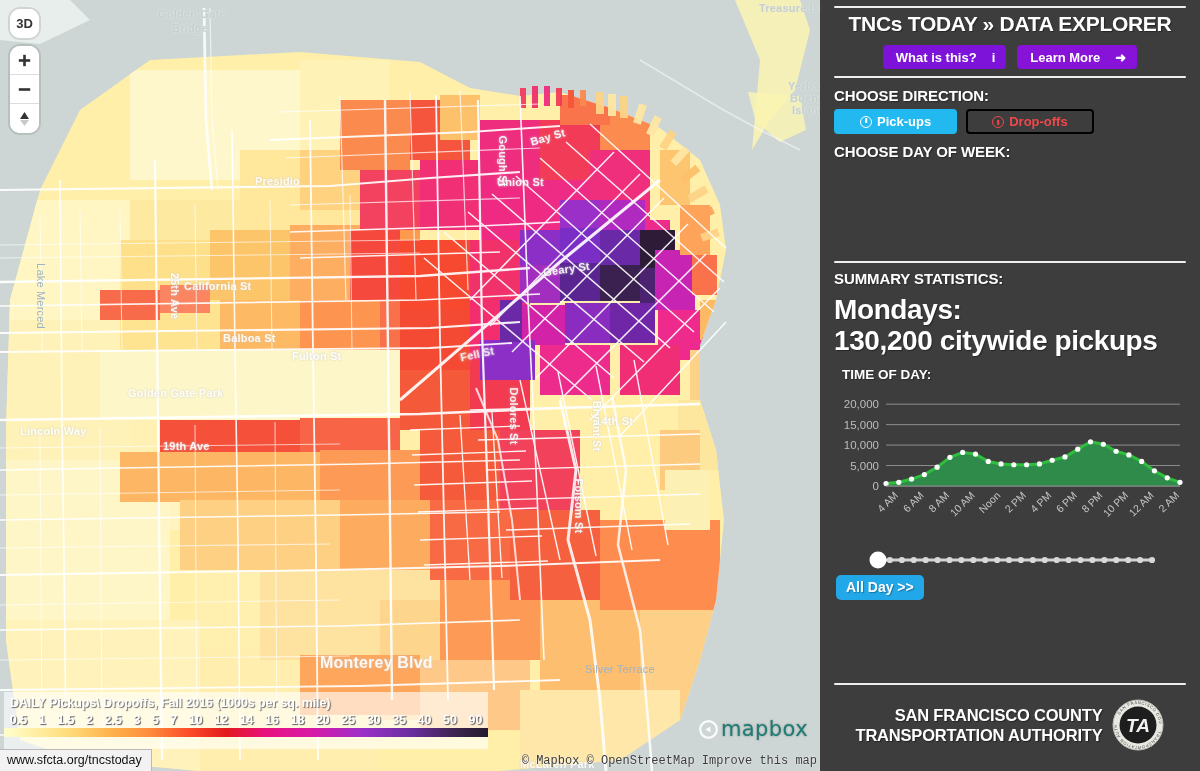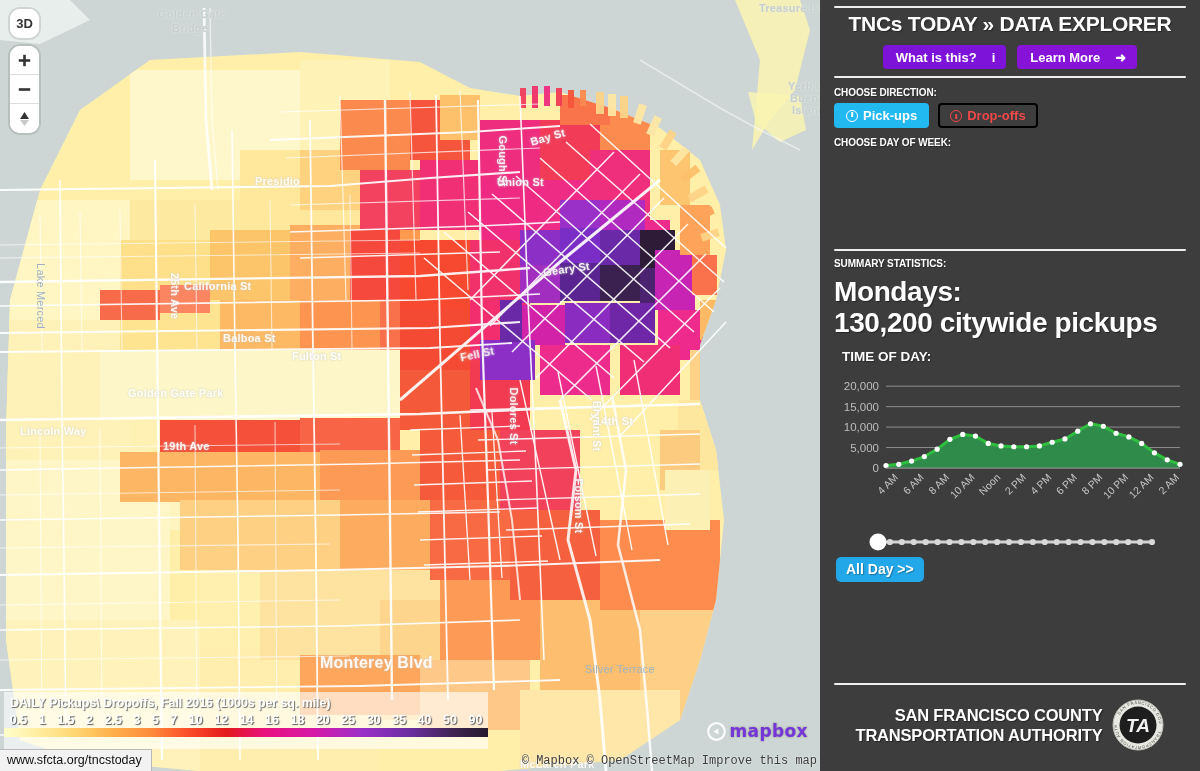--- a/index.html
+++ b/index.html
@@ -100,21 +100,21 @@
     font-size: 12.5px;
     padding: 3px 9px 4px 7px;
     font-family: "Liberation Sans", sans-serif;
   }
   #mapbox-logo {
     position: absolute; right: 12px; bottom: 30px;
     display: flex; align-items: center; gap: 3px;
     opacity: .92;
   }
   #mapbox-logo .mb-text {
-    font-size: 17px; font-weight: bold; color: #6d28d9;
+    font-size: 21px; font-weight: normal; color: #0f766e;
     letter-spacing: .4px;
     text-shadow: 0 0 1px #aaa, 0 0 2px rgba(120,120,120,.9);
     font-family: "DejaVu Sans", sans-serif;
   }
   #attribution {
     position: absolute; right: 3px; bottom: 3px;
     font-size: 12px; color: #3c3c3c;
     font-family: Liberation Mono, monospace;
     text-shadow: 0 0 2px rgba(255,255,255,.9);
   }
@@ -151,29 +151,29 @@
     overflow: hidden;
   }
   .pill-btn .pb-label { padding: 0 11px 0 13px; }
   .pill-btn .pb-icon {
     padding: 0 11px 0 4px;
     font-size: 13px; font-weight: bold;
   }
   .pill-btn.alt { background: #8713d8; text-align: right; }
 
   .section-label {
-    font-size: 10px; font-weight: bold;
+    font-size: 15px; font-weight: bold;
     color: #fff; letter-spacing: -0.1px;
     padding: 9px 4px 5px 14px;
     text-shadow: 1px 1px 1px rgba(0,0,0,.35);
   }
   #direction-row { display: flex; gap: 9px; padding: 0 0 0 14px; }
   .dir-btn {
     display: flex; align-items: center; gap: 5px;
-    height: 25px; padding: 0 10px;
+    height: 25px; padding: 0 24px;
     border-radius: 4px;
     font-size: 13px; font-weight: bold;
     cursor: pointer;
   }
   .dir-btn.active { background: #22b8f0; color: #fff; border: 2px solid #22b8f0; }
   .dir-btn.inactive { background: transparent; color: #f0484a; border: 2px solid #000000; }
   .dir-icon {
     width: 12px; height: 12px; border-radius: 50%;
     border: 1.6px solid currentColor;
     position: relative; flex: 0 0 auto;

